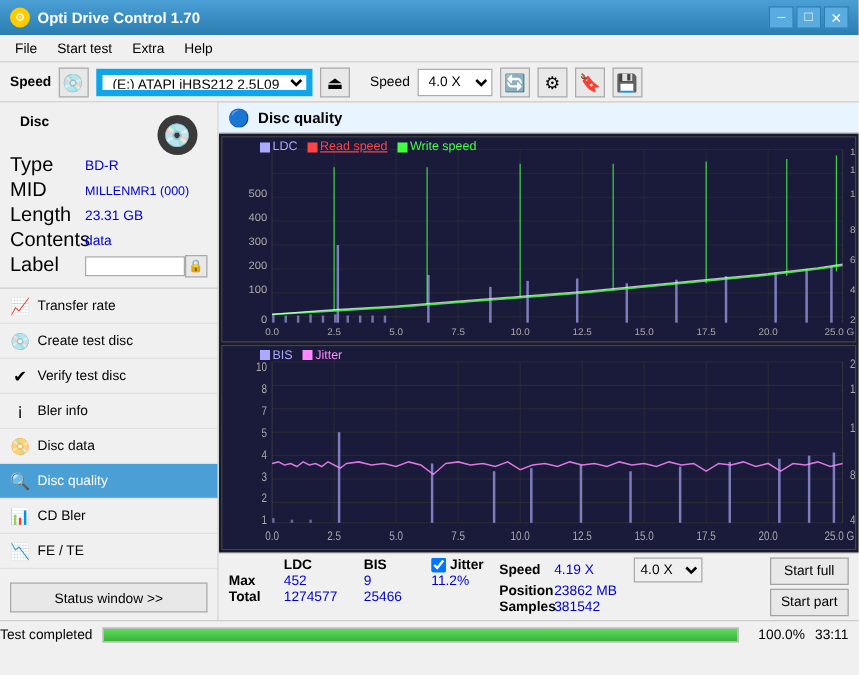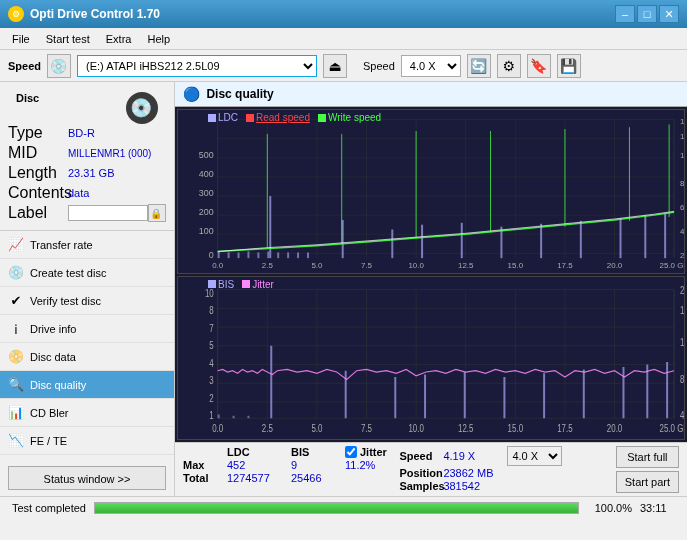--- a/index.html
+++ b/index.html
@@ -52,25 +52,25 @@
       height: 32px;
       display: flex;
       align-items: center;
       padding: 0 8px;
       gap: 6px;
       border-bottom: 1px solid #ccc;
     }
     .drivebar-label { font-weight: bold; font-size: 11px; }
     .drive-select {
       height: 22px;
-      border: 1px solid #0ea5e9;
+      border: 5px solid #0ea5e9;
       background: white;
       font-size: 11px;
       padding: 1px 4px;
-      width: 240px;
+      width: 173px;
     }
     .speed-label { margin-left: 10px; font-size: 11px; }
     .speed-select {
       height: 22px;
       border: 1px solid #aaa;
       background: white;
       font-size: 11px;
       padding: 1px 4px;
       width: 60px;
     }
@@ -215,21 +215,21 @@
       white-space: nowrap;
     }
 
     
     .statusbar {
       height: 22px;
       background: #f0f0f0;
       border-top: 1px solid #ccc;
       display: flex;
       align-items: center;
-      padding: 0 12px;
+      padding: 0 0;
       gap: 8px;
       flex-shrink: 0;
     }
     .status-text { font-size: 11px; flex-shrink: 0; }
     .progress-bar-outer {
       flex: 1;
       height: 12px;
       background: #ccc;
       border: 1px solid #aaa;
       position: relative;
@@ -337,21 +337,21 @@
       <div class="nav-item">
         <span class="nav-icon">💿</span>
         <span>Create test disc</span>
       </div>
       <div class="nav-item">
         <span class="nav-icon">✔</span>
         <span>Verify test disc</span>
       </div>
       <div class="nav-item">
         <span class="nav-icon">ℹ</span>
-        <span>Drive info</span>
+        <span>Bler info</span>
       </div>
       <div class="nav-item">
         <span class="nav-icon">📀</span>
         <span>Disc data</span>
       </div>
       <div class="nav-item active">
         <span class="nav-icon">🔍</span>
         <span>Disc quality</span>
       </div>
       <div class="nav-item">

